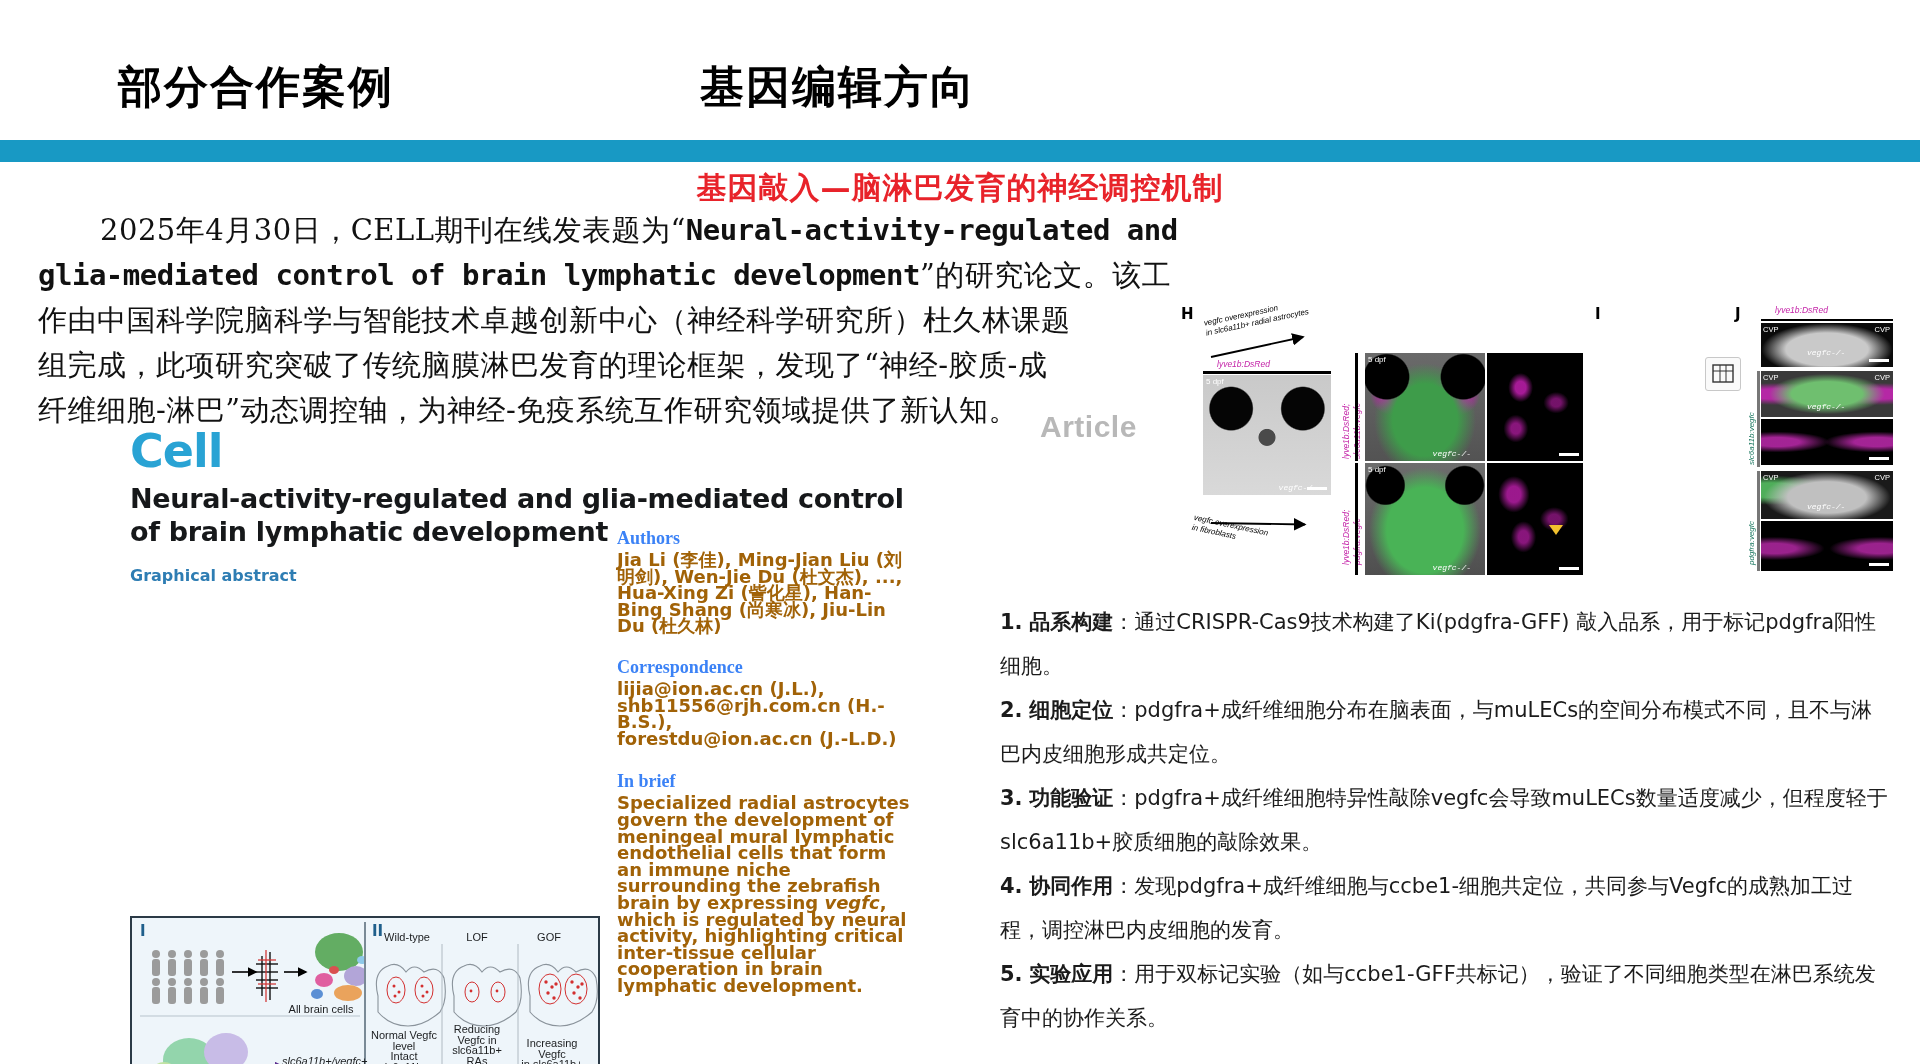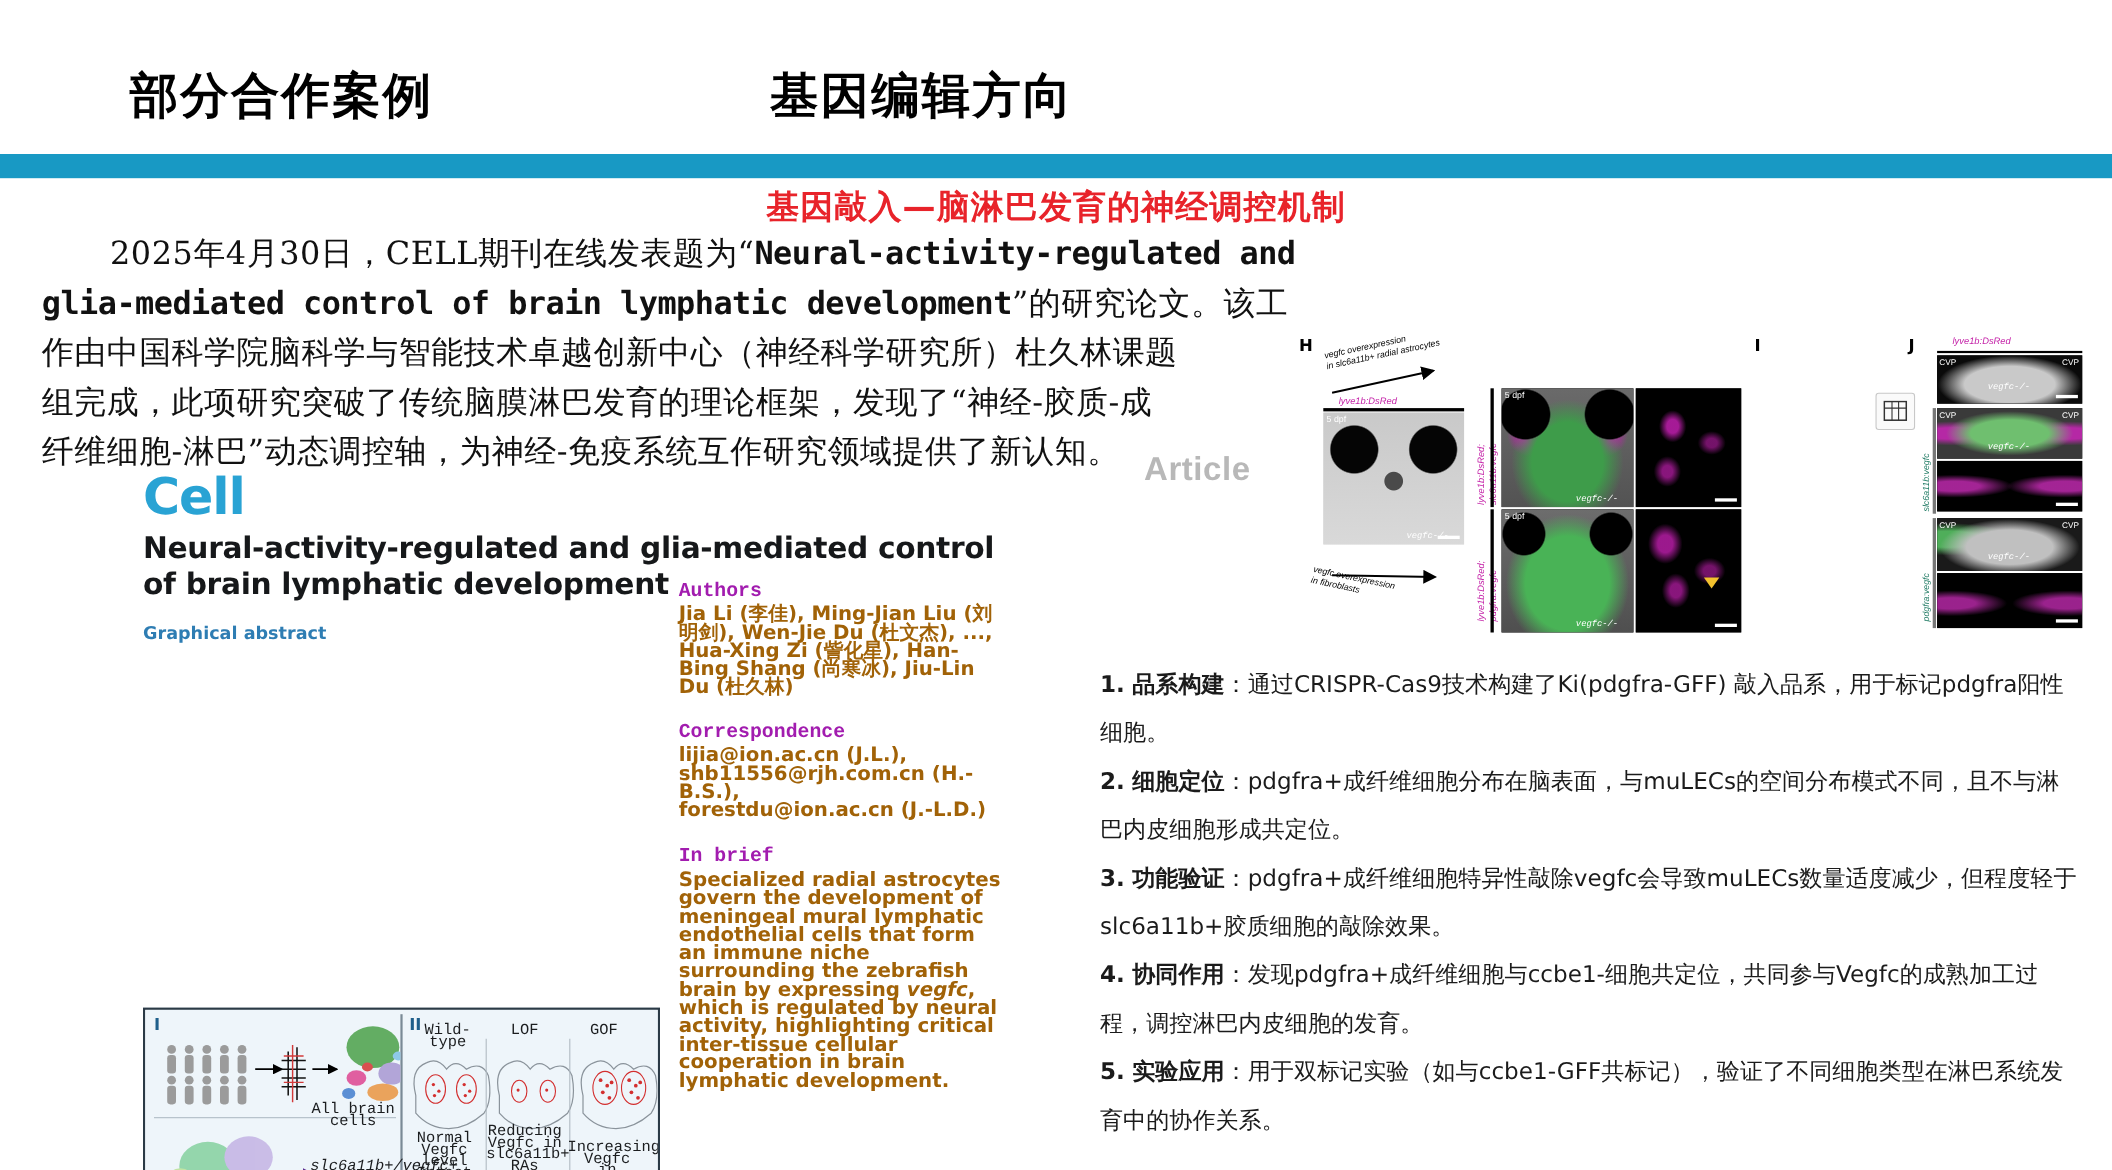--- a/index.html
+++ b/index.html
@@ -51,37 +51,37 @@
   .paper-title{
     font-family:"DejaVu Sans","Liberation Sans",sans-serif;font-weight:700;
     font-size:27px;line-height:33px;color:#16181a;margin-left:10px;width:790px;
     letter-spacing:-0.3px;
   }
   .ga-label{
     font-family:"DejaVu Sans","Liberation Sans",sans-serif;font-weight:700;
     font-size:16px;color:#2e7db3;margin:18px 0 6px 10px;
   }
   .sect-h{
-    font-family:Liberation Mono, monospace;font-weight:700;
-    font-size:18px;color:#a21caf;margin-bottom:3px;
+    font-family:Liberation Serif, serif;font-weight:700;
+    font-size:18px;color:#3b82f6;margin-bottom:3px;
   }
   .sect-b{
     font-family:"DejaVu Sans","Liberation Sans",sans-serif;font-weight:700;
     font-size:18px;line-height:16.6px;color:#a16207;
   }
   .sect-b i{font-style:italic;}
 
   
   .ga-box{position:absolute;left:10px;top:488px;width:470px;height:390px;
           border:2px solid #2b3a46;box-sizing:border-box;background:#eef5fa;overflow:hidden;}
   .ga-col-div{position:absolute;left:232px;top:4px;width:2px;height:250px;background:#7a8a96;}
   .ga-top{position:absolute;left:0;top:0;width:466px;height:252px;background:#eef5fa;}
   .ga-num{position:absolute;font-family:"DejaVu Sans",sans-serif;font-weight:700;
           font-size:15px;color:#1f5f8b;}
-  .ga-t{position:absolute;font-family:Liberation Mono, monospace;font-size:14px;
+  .ga-t{position:absolute;font-family:Liberation Sans, sans-serif;font-size:11px;
         color:#1b1d1f;line-height:10.5px;text-align:center;}
   .ga-t.it{font-style:italic;}
 
   
   .figure{position:absolute;left:1175px;top:305px;width:720px;height:275px;}
   .fig-lbl{position:absolute;font-family:"DejaVu Sans",sans-serif;font-weight:700;
            font-size:15px;color:#000;}
   .fig-it{position:absolute;font-family:"Liberation Sans",sans-serif;font-size:8px;
           font-style:italic;color:#000;white-space:nowrap;}
   .fig-mag{position:absolute;font-family:"Liberation Sans",sans-serif;font-size:8.5px;

